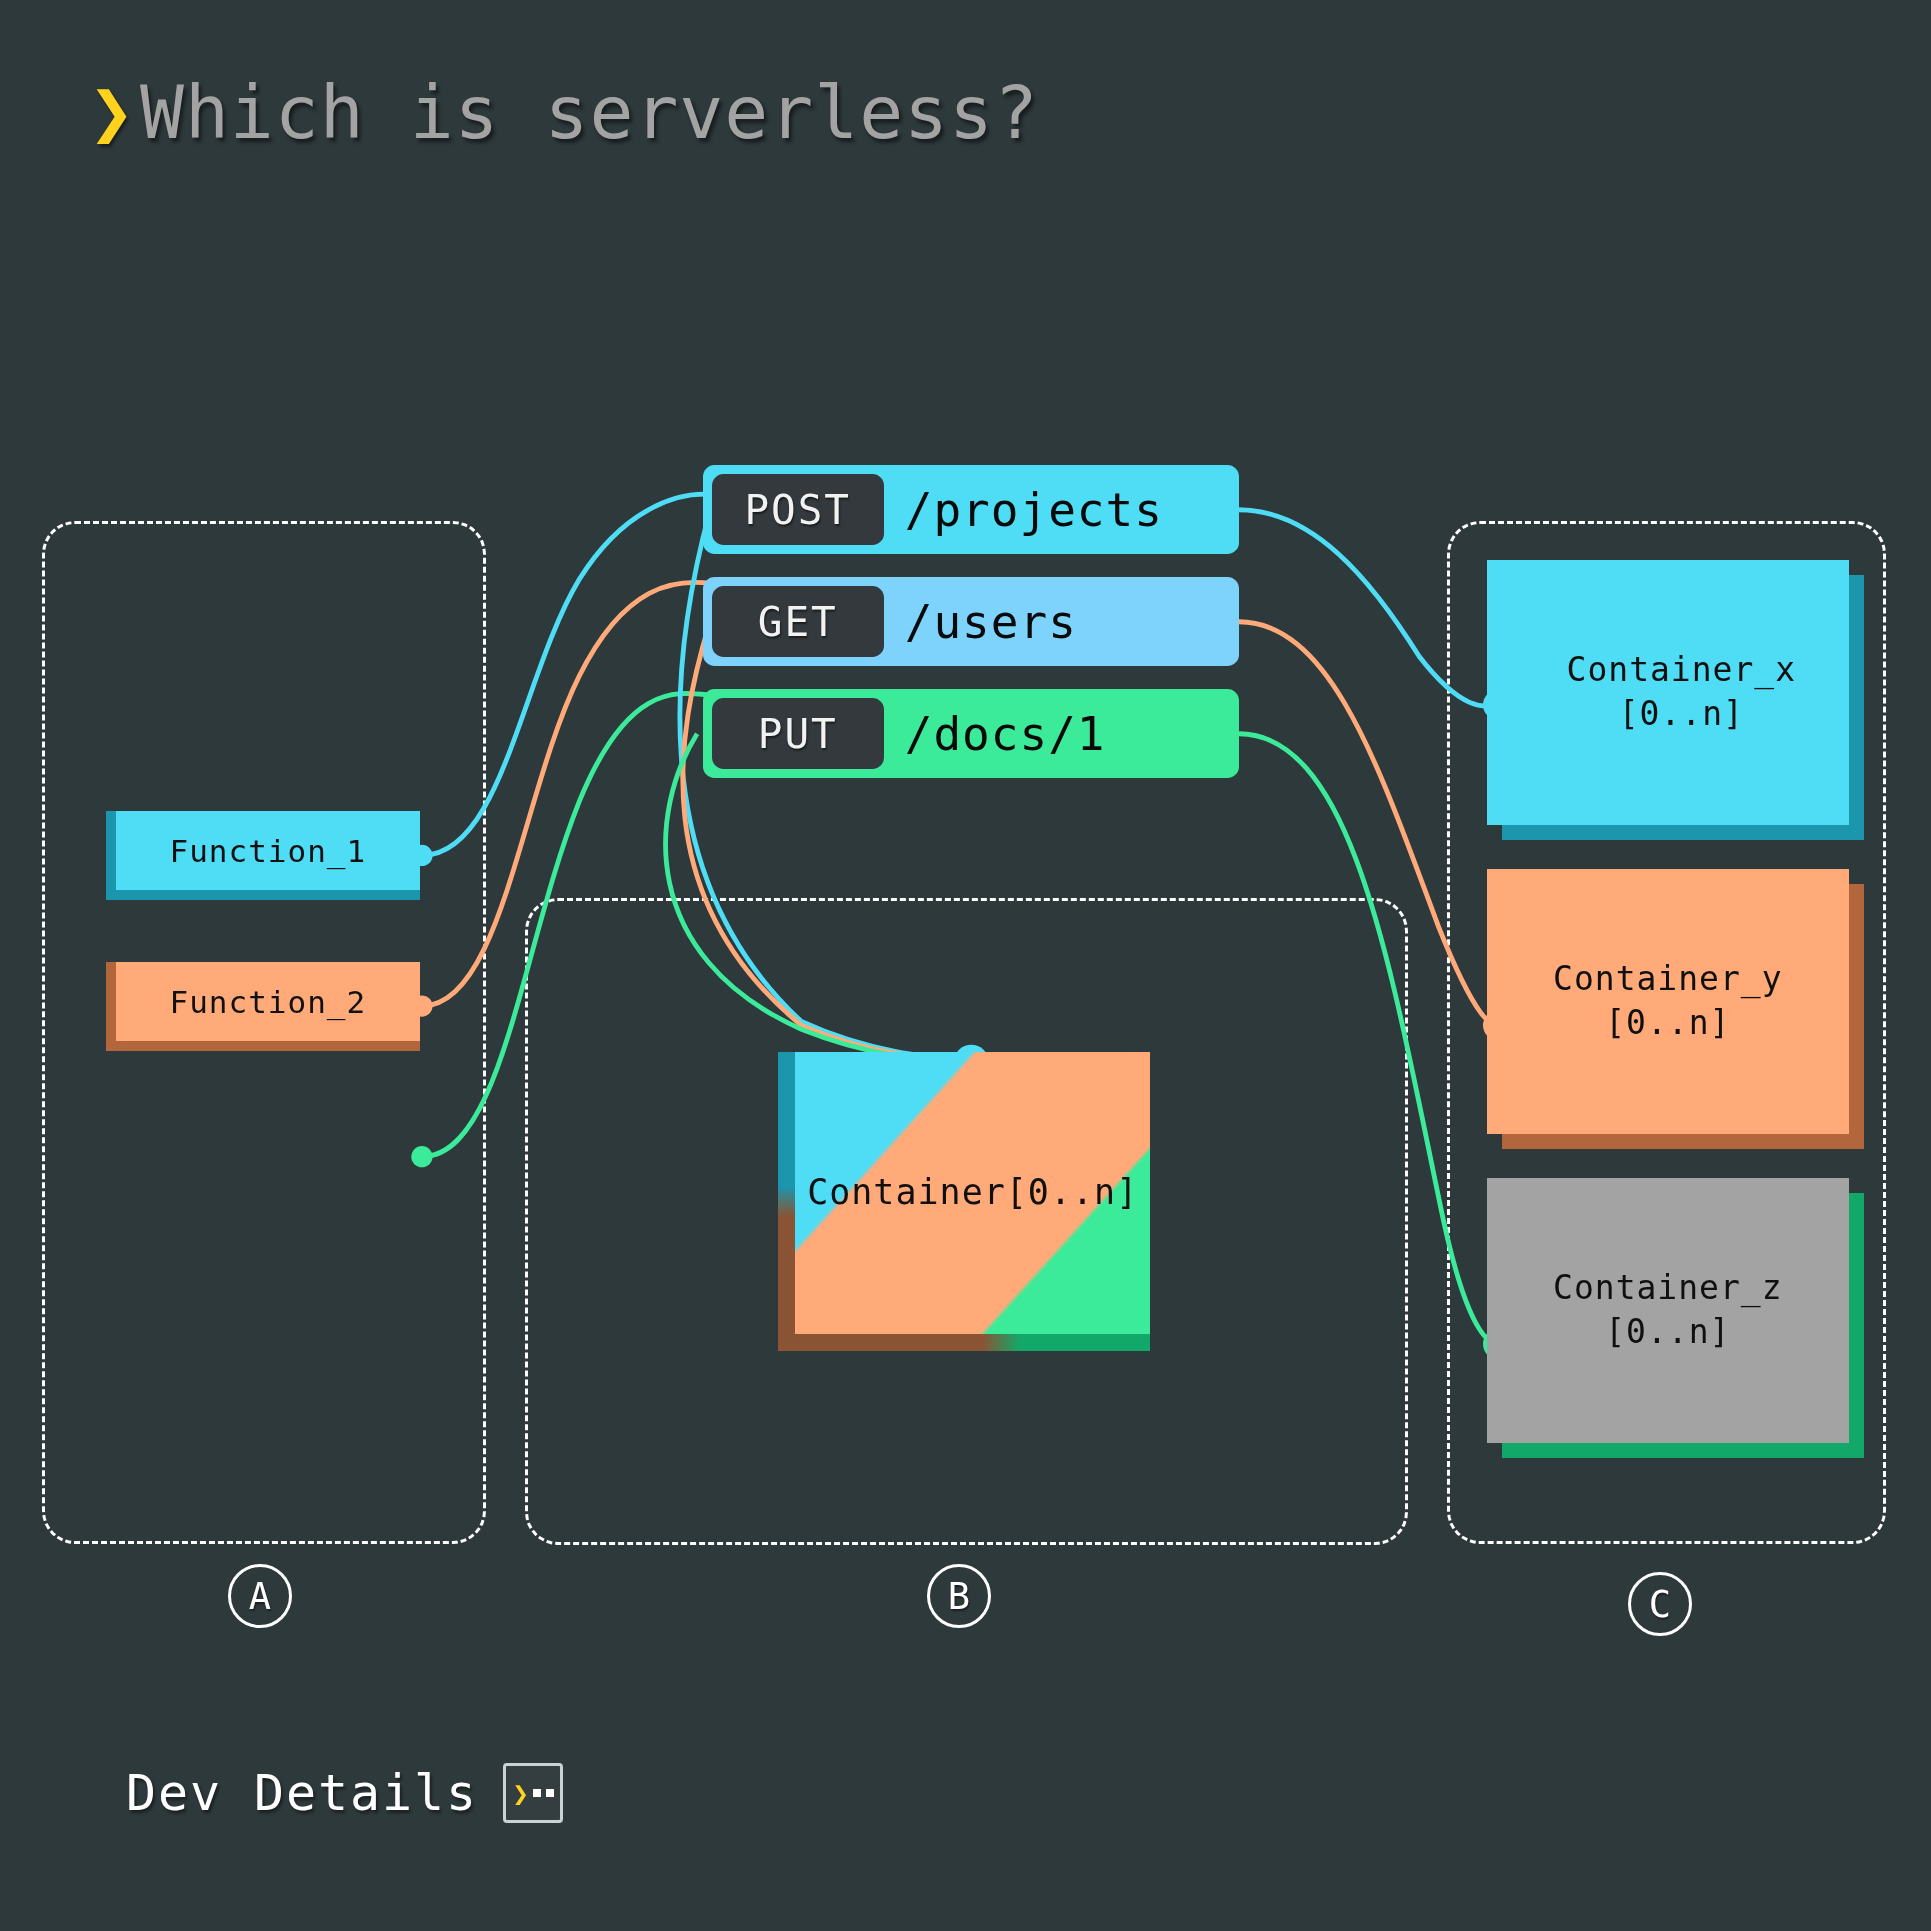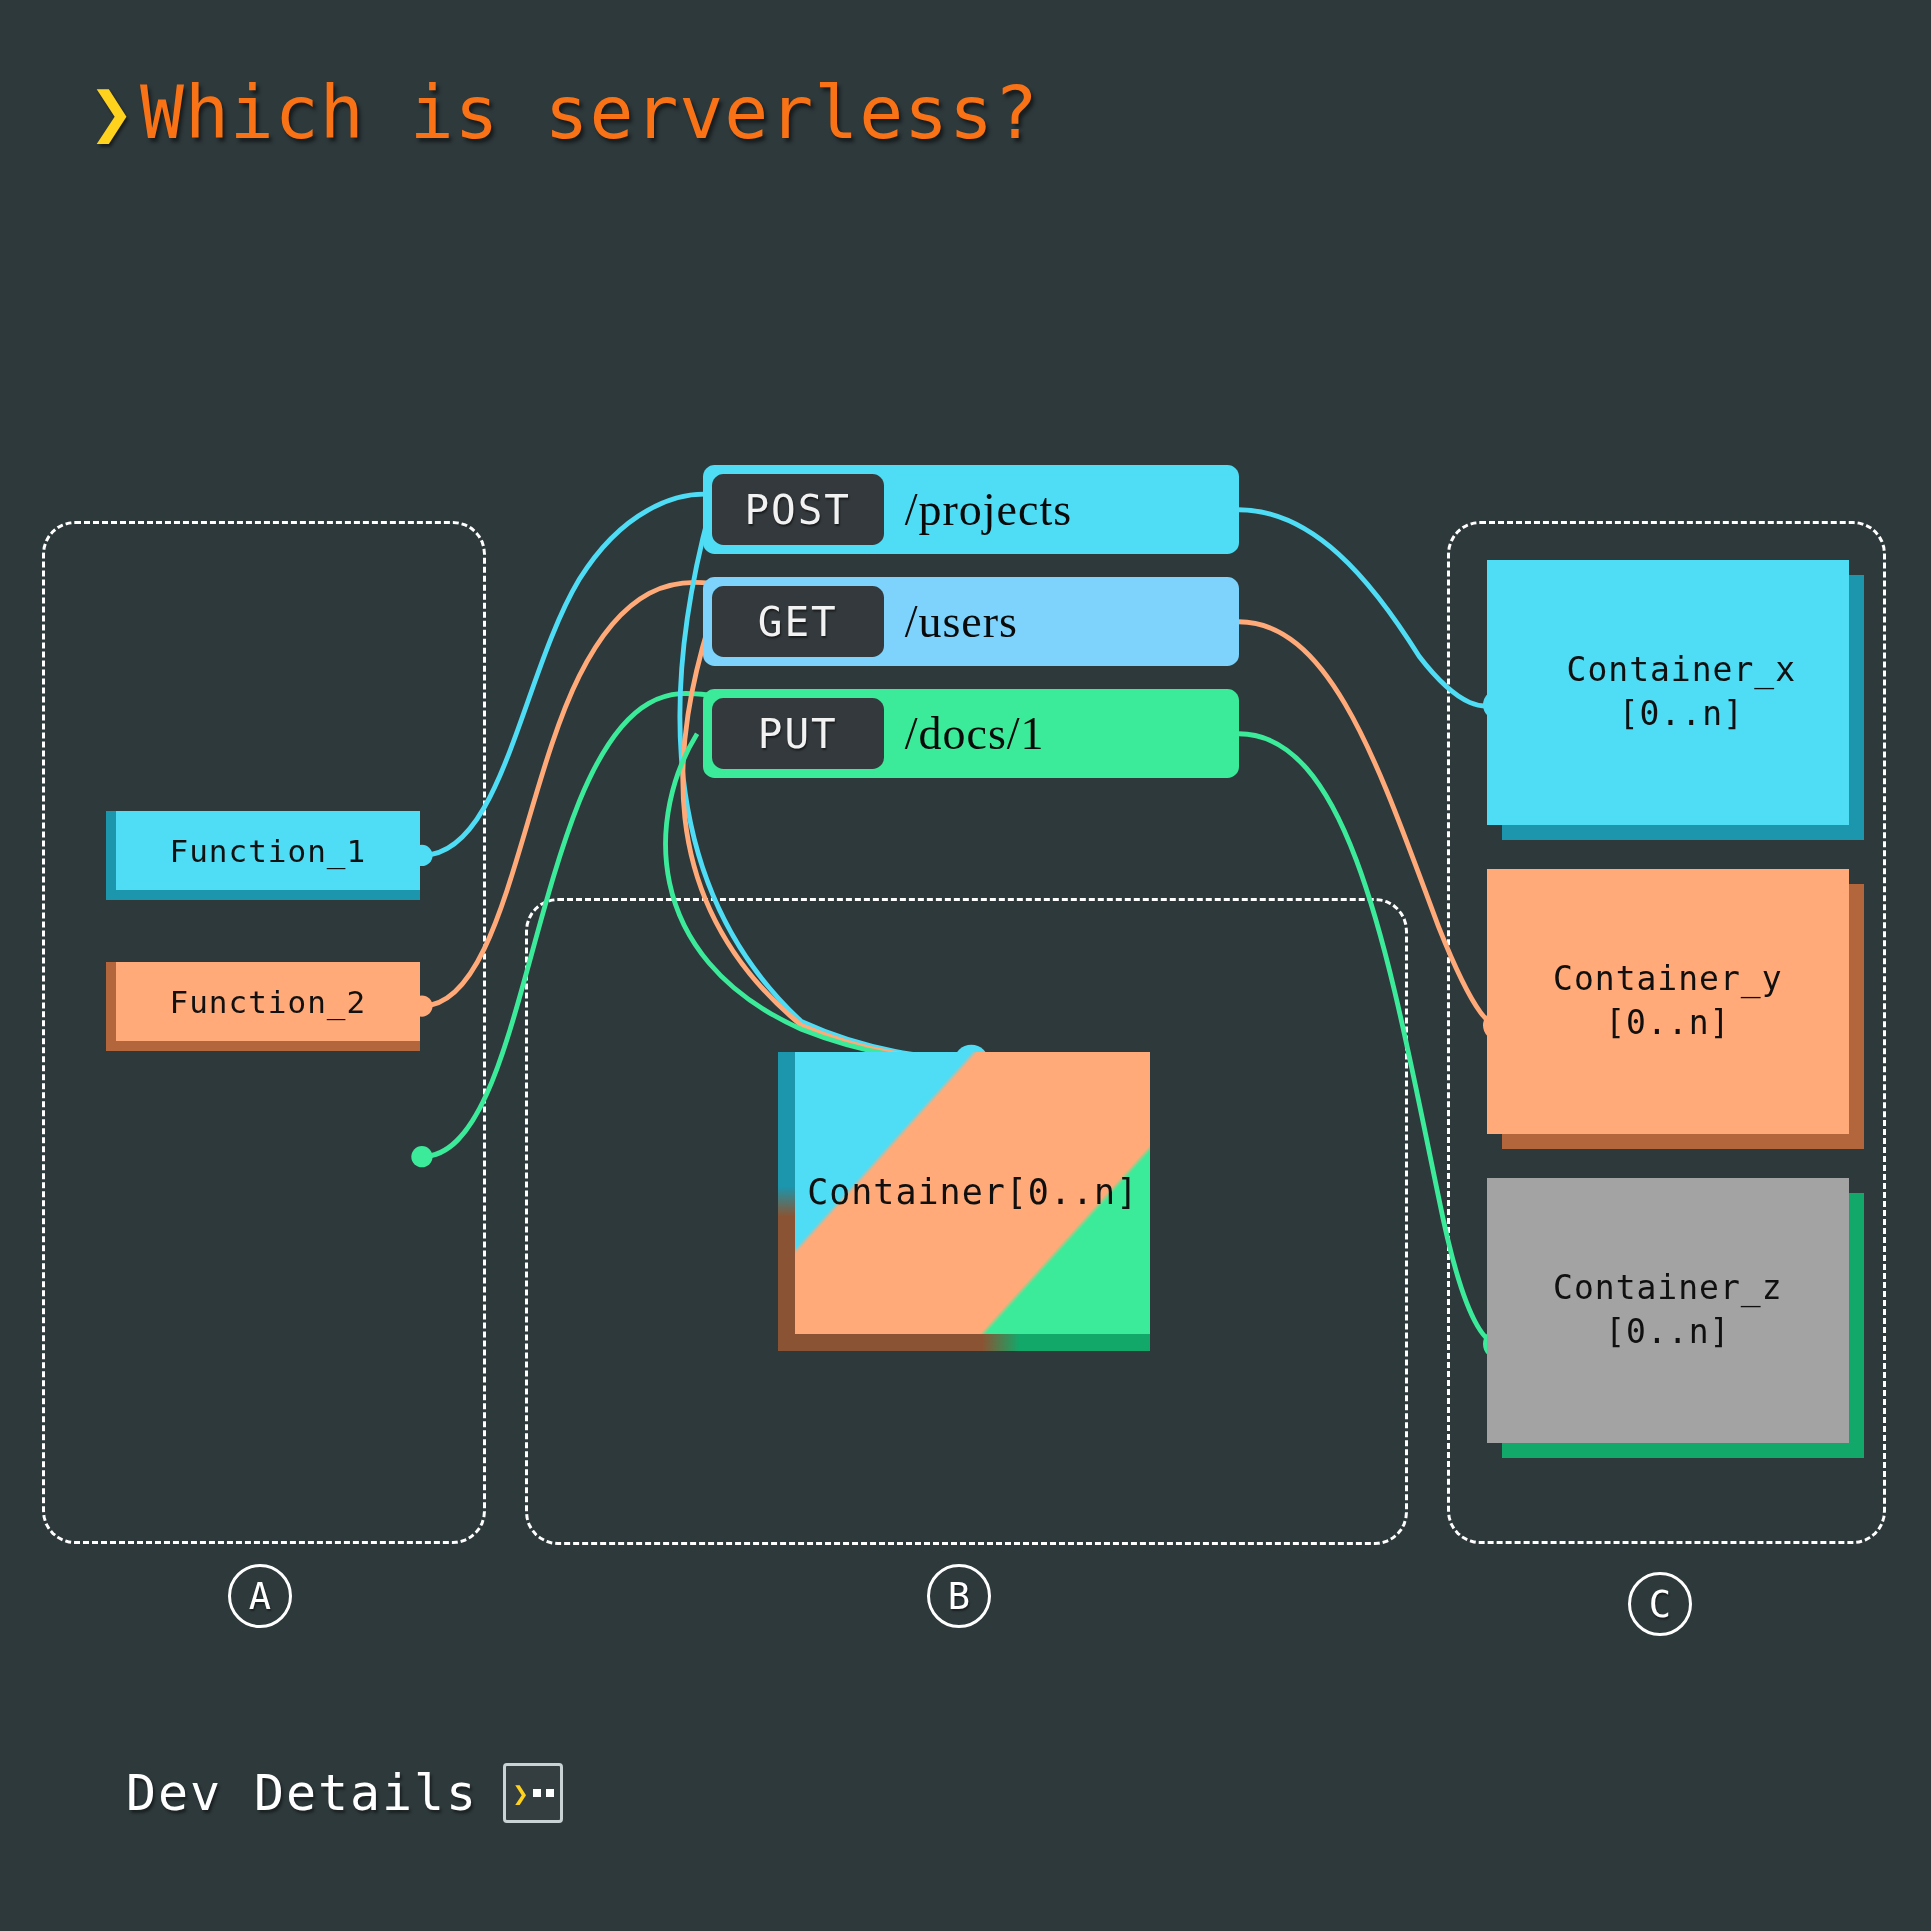--- a/index.html
+++ b/index.html
@@ -26,21 +26,21 @@
     gap: 5.8px;
   }
   #title-chevron {
     color: #ffd21e;
     font-size: 75px;
     font-weight: bold;
     line-height: 1;
     text-shadow: 1.9px 2.9px 2.9px rgba(0,0,0,0.45);
   }
   #title-text {
-    color: #f97316;
+    color: #a3a3a3;
     font-size: 73px;
     letter-spacing: 1px;
     line-height: 1;
     text-shadow: 2.9px 3.9px 3.9px rgba(0,0,0,0.5);
     white-space: pre;
   }
 
   
   .group-frame {
     position: absolute;
@@ -147,21 +147,20 @@
     letter-spacing: 1.9px;
     box-sizing: border-box;
     text-shadow: 1px 1.9px 1.9px rgba(0,0,0,0.5);
   }
   .ep-path {
     color: #0a0a0a;
     font-size: 46px;
     margin-left: 21px;
     letter-spacing: 1px;
     white-space: pre;
-    font-family: Liberation Serif, serif;
   }
 
   
   .ct-box {
     position: absolute;
     left: 1487px;
     width: 377px;
     height: 280px;
   }
   .ct-face {

